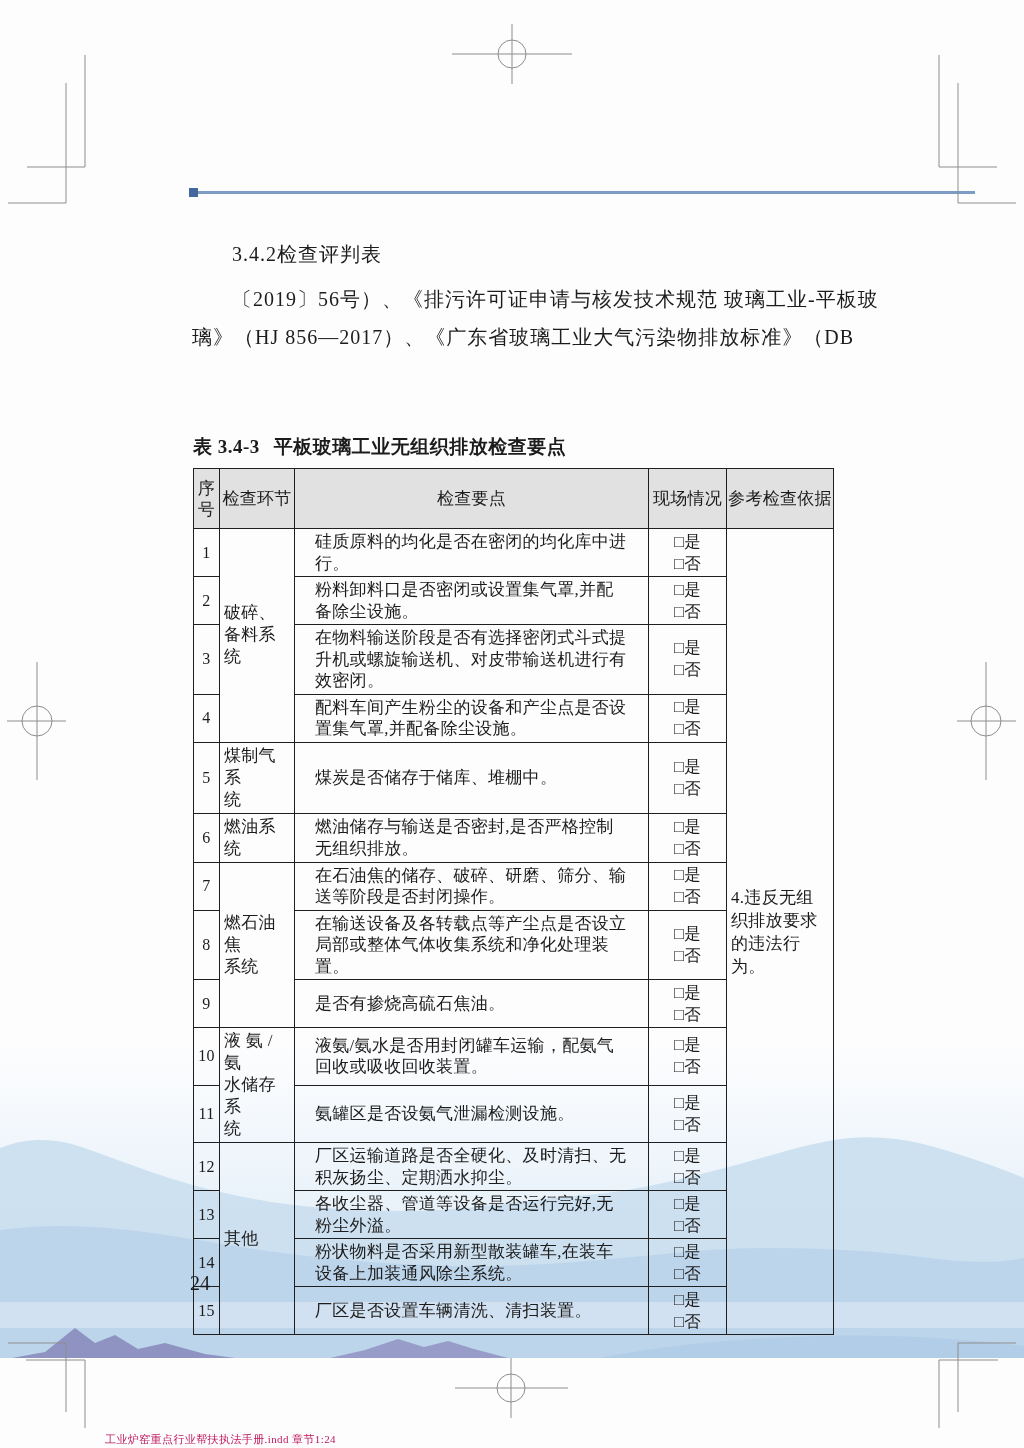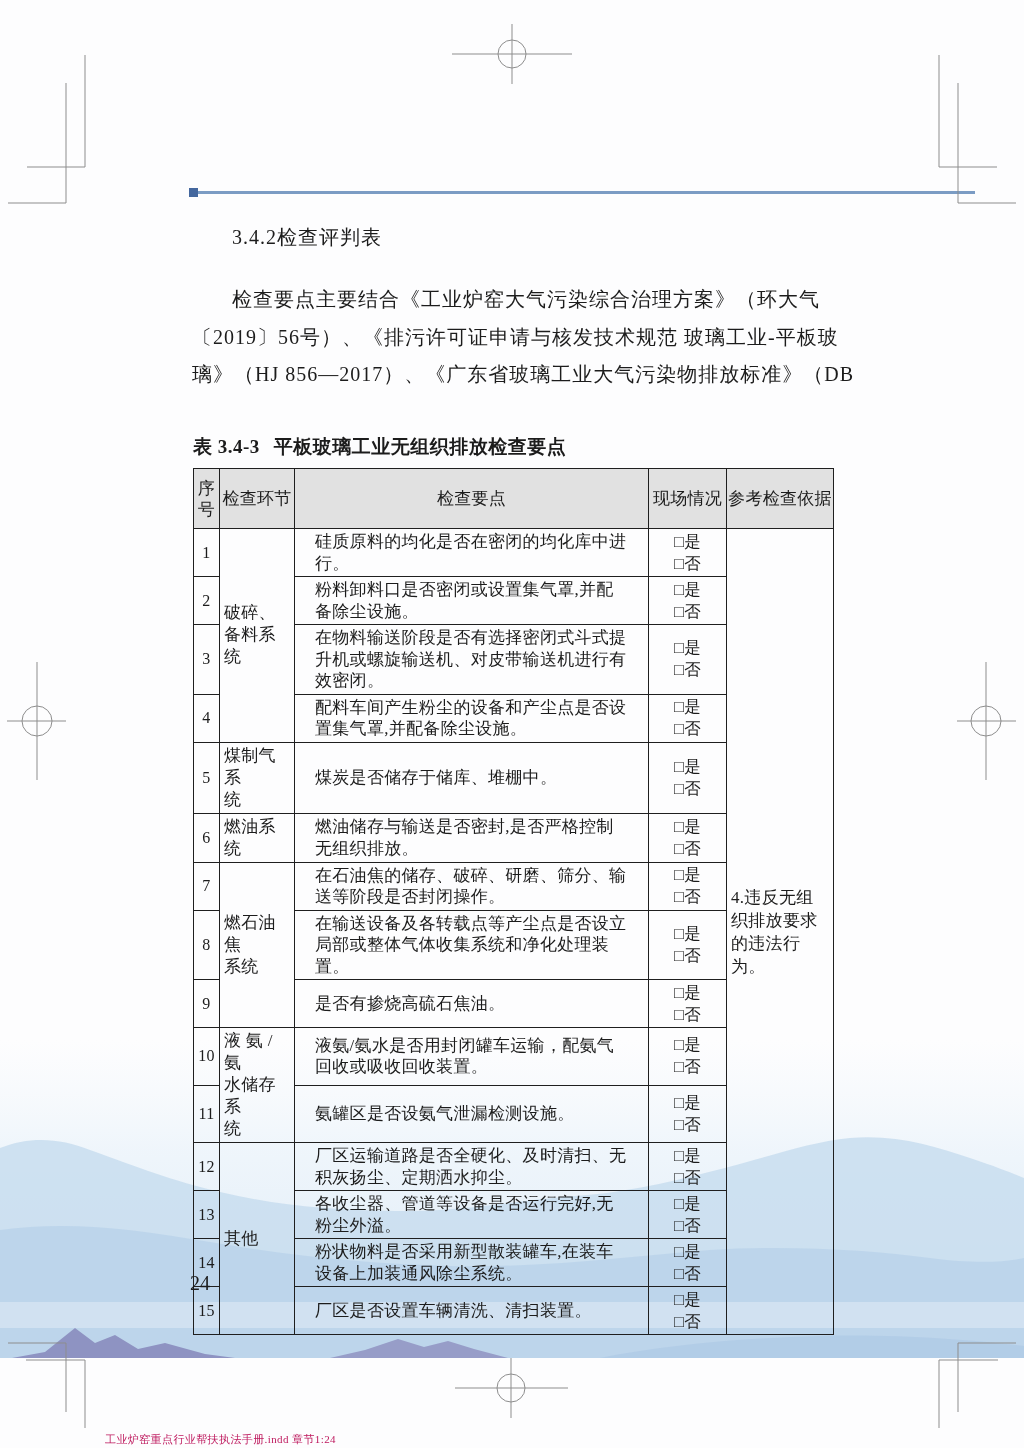--- a/index.html
+++ b/index.html
@@ -17,21 +17,21 @@
     color:var(--text_dark);
   }
   .marks-overlay{position:absolute;left:0;top:0;z-index:4;pointer-events:none;}
   .marks-overlay path,.marks-overlay circle{stroke:#8d8d8d;stroke-width:1;fill:none;}
 
   .mountains{position:absolute;left:0;top:1040px;z-index:1;pointer-events:none;}
 
   .blue-rule-square{position:absolute;left:189px;top:188px;width:9px;height:9px;background:var(--accent_blue);z-index:2;}
   .blue-rule{position:absolute;left:198px;top:191px;width:777px;height:3px;background:var(--rule_blue);z-index:2;}
 
-  .section-heading{position:absolute;left:232px;top:224px;font-size:20px;letter-spacing:1px;z-index:2;}
+  .section-heading{position:absolute;left:232px;top:241px;font-size:20px;letter-spacing:1px;z-index:2;}
   .paragraph{position:absolute;left:192px;top:281px;width:662px;z-index:2;}
   .paragraph .pline{font-size:20px;line-height:37.5px;letter-spacing:1px;white-space:nowrap;}
   .paragraph .pline:first-child{text-indent:40px;}
 
   .table-caption{position:absolute;left:193px;top:434px;width:640px;text-align:left;font-weight:bold;font-size:19px;letter-spacing:.5px;z-index:2;}
   .table-caption .cap-label{margin-right:14px;}
 
   .insp-table{
     position:absolute;left:193px;top:468px;width:640px;z-index:2;
     border-collapse:collapse;table-layout:fixed;background:transparent;
@@ -110,21 +110,20 @@
     <rect x="0" y="262" width="1024" height="26" fill="#ffffff" opacity="0.3"></rect>
     <path d="M12,318 L45,312 L75,288 L95,303 L115,295 L138,309 L165,303 L205,314 L235,318 Z" fill="#8e93c2"></path>
     <path d="M330,318 L365,310 L398,299 L424,307 L448,301 L474,309 L508,318 Z" fill="#979dc8"></path>
   </svg>
 
   <div class="blue-rule-square"></div>
   <div class="blue-rule"></div>
 
   <div class="section-heading">3.4.2检查评判表</div>
   <div class="paragraph">
-    <div class="pline">检查要点主要结合《工业炉窑大气污染综合治理方案》（环大气</div>
     <div class="pline">〔2019〕56号）、《排污许可证申请与核发技术规范 玻璃工业-平板玻</div>
     <div class="pline">璃》（HJ 856—2017）、《广东省玻璃工业大气污染物排放标准》（DB</div>
   </div>
 
   <div class="table-caption">
     <span class="cap-label">表 3.4-3</span><span>平板玻璃工业无组织排放检查要点</span>
   </div>
 
   <table class="insp-table">
     <colgroup>

